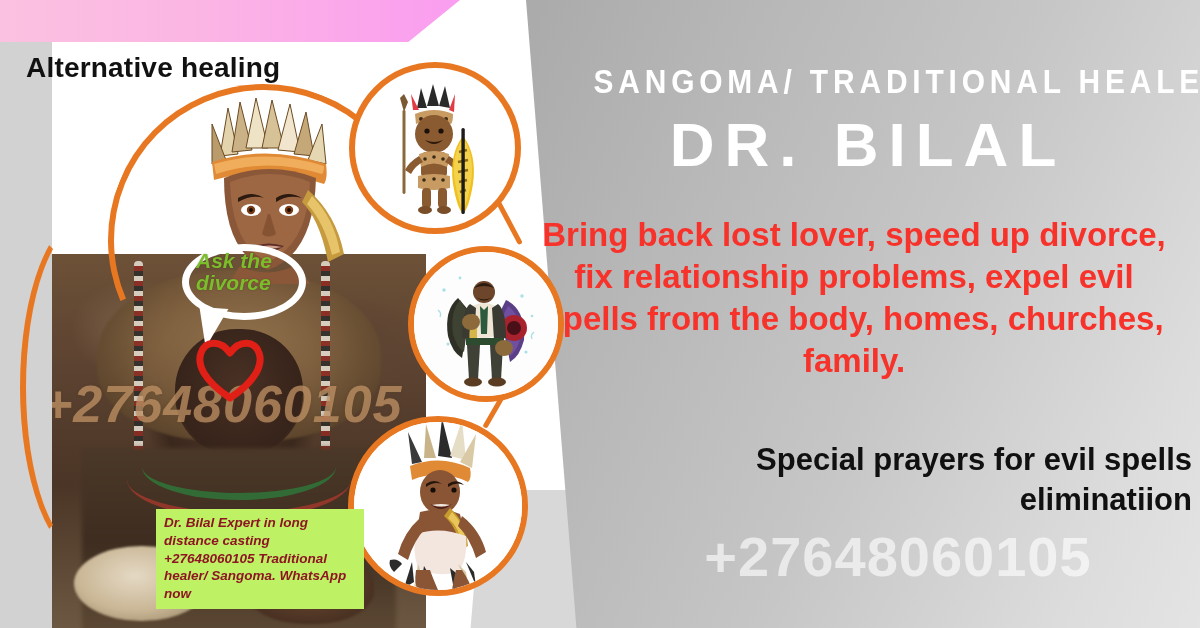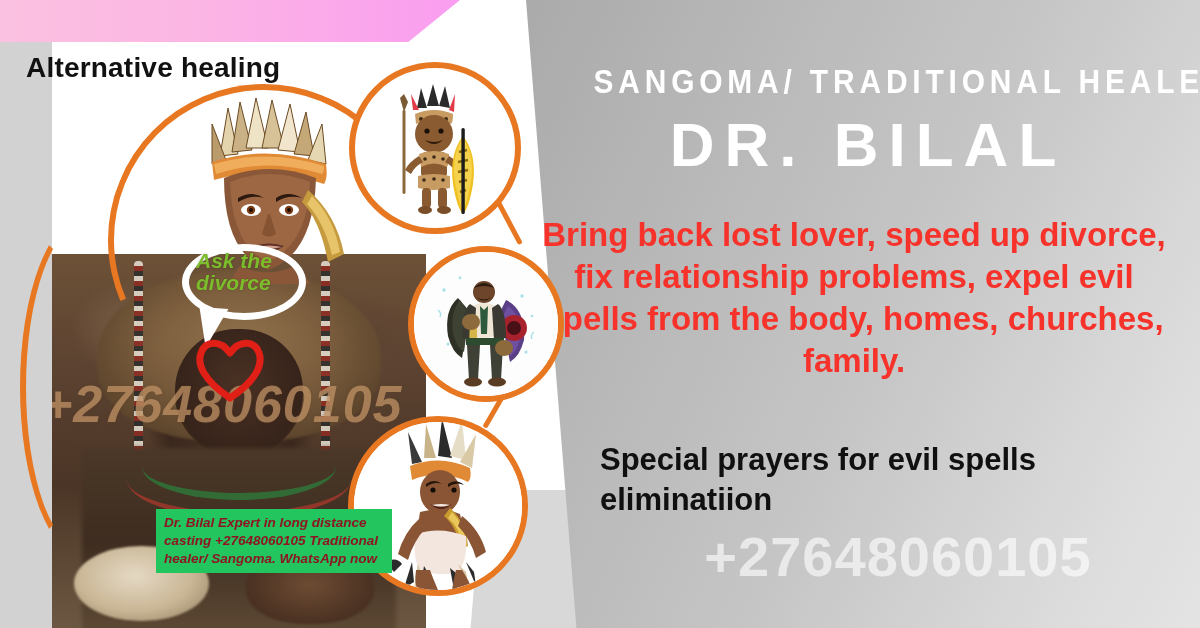--- a/index.html
+++ b/index.html
@@ -124,22 +124,22 @@
     font-size:21px;line-height:1.05;font-weight:700;font-style:italic;
     color:#7bbd2a;z-index:7;
     text-shadow:0 0 2px rgba(0,0,0,.25);
   }
 
   .heart{
     position:absolute;left:193px;top:336px;width:74px;height:66px;z-index:6;
   }
 
   .caption-box{
-    position:absolute;left:156px;top:509px;width:236px;
-    background:#22c55e;padding:5px 6px 6px 8px;
+    position:absolute;left:156px;top:509px;width:208px;
+    background:#bef264;padding:5px 6px 6px 8px;
     box-sizing:border-box;z-index:7;
   }
   .caption-box p{
     margin:0;font-size:13.5px;line-height:1.32;
     font-weight:700;font-style:italic;color:#8e1524;
     font-family:"Liberation Sans", sans-serif;
   }
 
   
   .portrait{
@@ -184,21 +184,21 @@
     font-size:62px;font-weight:700;letter-spacing:10px;
     line-height:1.05;white-space:nowrap;margin-top:8px;
   }
   .redtext{
     position:absolute;left:534px;top:214px;width:640px;
     text-align:center;color:#f7322a;
     font-size:33px;font-weight:700;line-height:1.27;
   }
   .blacktext{
     position:absolute;left:600px;top:440px;width:592px;
-    text-align:left;color:#101010;
+    text-align:right;color:#101010;
     font-size:31px;font-weight:700;line-height:1.30;
   }
   .ghostphone{
     position:absolute;left:600px;top:524px;width:596px;
     text-align:center;color:rgba(255,255,255,0.62);
     font-size:56px;font-weight:700;letter-spacing:1px;
     white-space:nowrap;
   }
 
   

